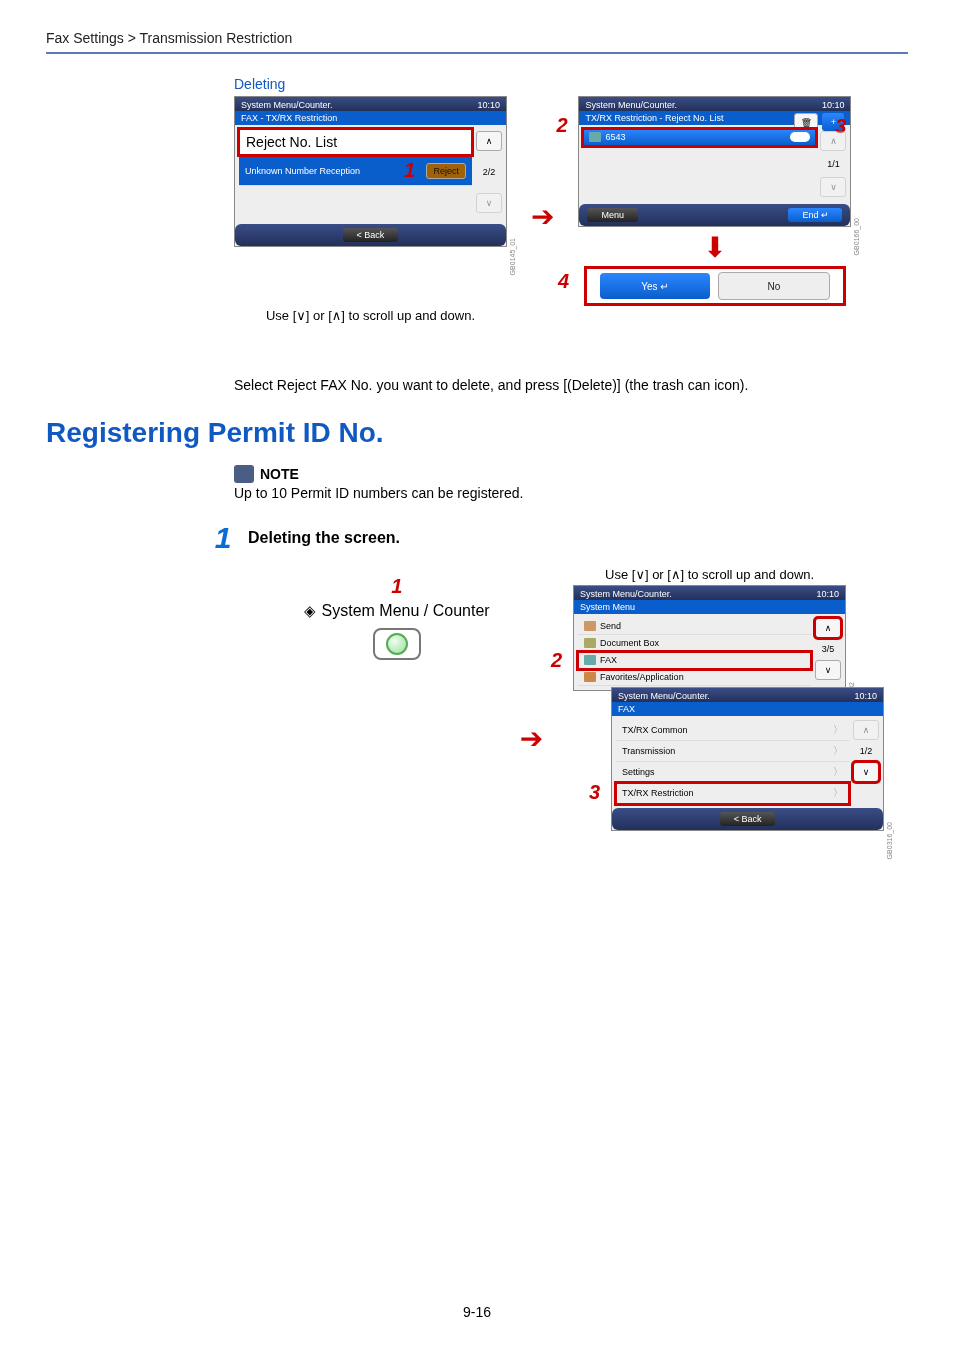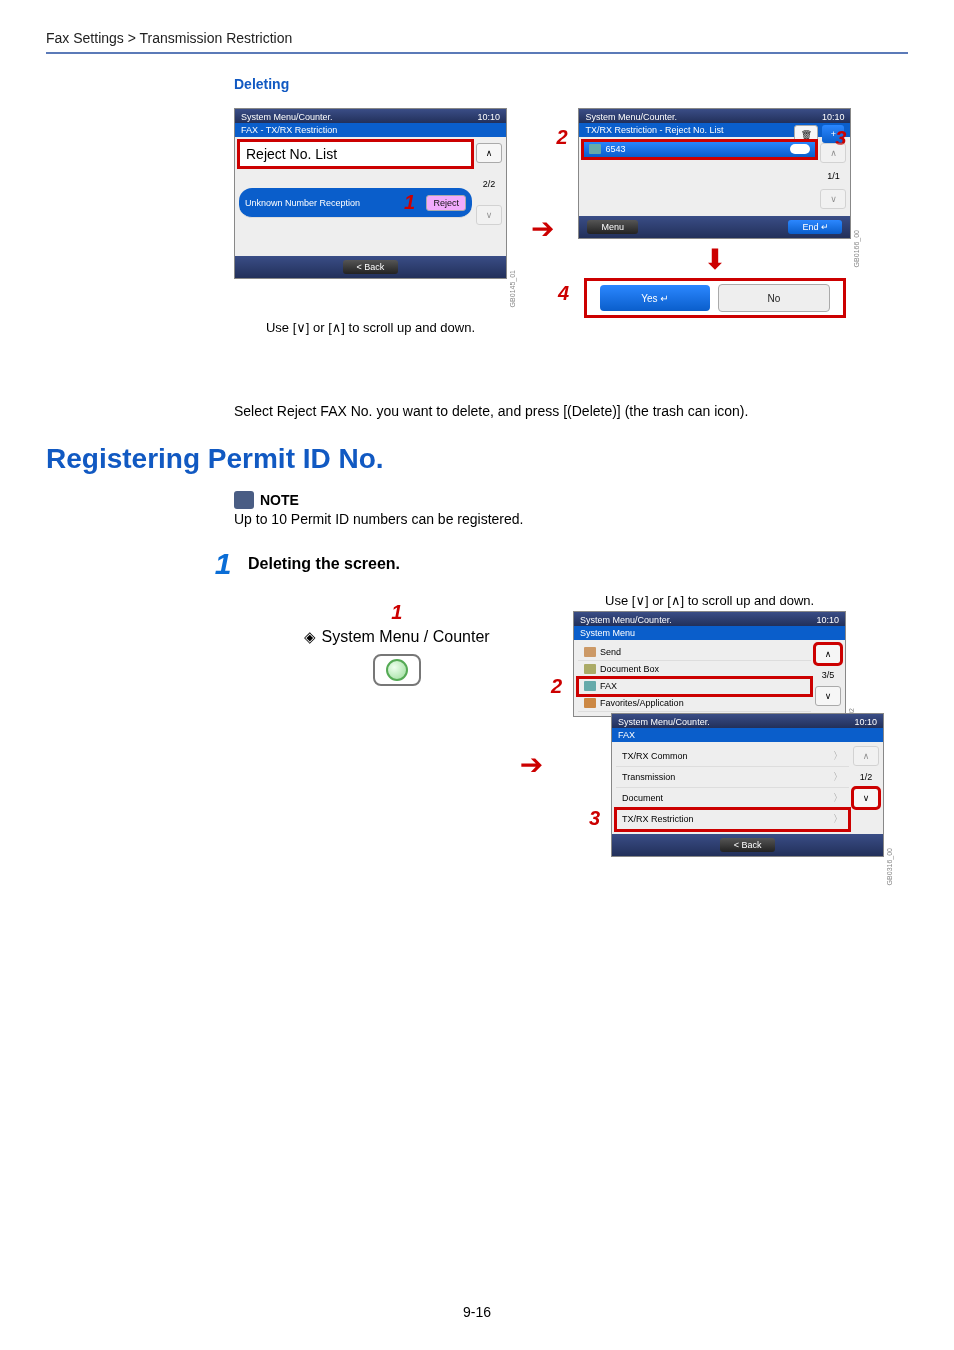--- a/index.html
+++ b/index.html
@@ -1,32 +1,32 @@
 <!DOCTYPE html>
 <html><head>
 <meta charset="utf-8">
 <style>
   :root { --accent:#0068d6; --sep:#5b7ab8; --hdrA:#2a3a6a; --hdrB:#0b5da8; --grad:#0a6dd6; }
   html,body{margin:0;padding:0;background:#fff;color:#000;font-family:Arial,Helvetica,sans-serif;}
   .page{width:954px;height:1350px;position:relative;box-sizing:border-box;padding:30px 46px 0;}
   .breadcrumb{font-size:14px;color:#222;margin-bottom:6px;}
   .separator{height:2px;background:var(--sep);margin-bottom:22px;width:100%;}
   .content-indent{margin-left:188px;}
-  .subhdr{color:#1159c2;font-size:14px;font-weight:bold;margin-bottom:16px;}
+  .subhdr{color:#1159c2;font-size:14px;font-weight:normal;margin-bottom:4px;}
   .h1{color:#1159c2;font-size:28px;font-weight:bold;margin:24px 0 16px;}
   .panel-row{display:flex;align-items:flex-start;gap:24px;}
   .panel{width:273px;border:1px solid #888;background:#eee;font-size:9px;position:relative;box-sizing:border-box;}
   .p-title{background:linear-gradient(#3a4d86,#22305a);color:#fff;padding:3px 6px 1px;display:flex;justify-content:space-between;}
   .p-sub{background:#0a5ecb;color:#fff;padding:2px 6px;font-size:9px;}
   .p-item{padding:3px 6px;font-size:9px;border-bottom:1px solid #ddd;display:flex;align-items:center;gap:4px;}
   .p-item.on{background:linear-gradient(#2b87ff,#0a5ecb);color:#fff;}
   .chev{color:#888;margin-left:auto;font-size:10px;}
   .side{position:absolute;right:4px;width:26px;display:flex;flex-direction:column;align-items:center;gap:2px;font-size:9px;}
   .btnArrow{width:24px;height:18px;border:1px solid #aaa;border-radius:3px;display:flex;align-items:center;justify-content:center;background:#f6f6f6;}
-  .foot{background:linear-gradient(#3a4d86,#22305a);padding:4px;display:flex;justify-content:center;}
+  .foot{background:linear-gradient(#3a4d86,#22305a);padding:4px;display:flex;justify-content:center;border-radius:6px;}
   .fbtn{background:linear-gradient(#555,#222);color:#fff;padding:2px 14px;font-size:9px;border-radius:3px;}
   .fbtn.end{background:linear-gradient(#2b87ff,#0a5ecb);}
   .vert-label{position:absolute;right:-10px;bottom:8px;font-size:7px;color:#888;transform:rotate(-90deg);transform-origin:right bottom;white-space:nowrap;}
   .arrow-right{color:#c00;font-size:28px;align-self:center;margin-top:32px;}
   .arrow-down{color:#c00;font-size:28px;text-align:center;margin:4px auto;}
   .callnum{position:absolute;color:#c00;font-size:20px;font-weight:bold;font-style:italic;}
   .redbox{outline:3px solid #c00;outline-offset:-1px;}
   .note-row{display:flex;align-items:center;gap:6px;margin-bottom:2px;}
   .note-icon{width:20px;height:18px;background:#4a5d84;border-radius:3px;}
   .note-label{font-weight:bold;font-size:14px;}
@@ -70,24 +70,24 @@
       <div class="panel">
         <div class="p-title">
           <span>System Menu/Counter.</span>
           <span>10:10</span>
         </div>
         <div class="p-sub">FAX - TX/RX Restriction</div>
         <div style="padding:4px 34px 4px 4px;position:relative;">
           <div class="redbox" style="background:#fff;padding:4px 6px;font-size:14px;border:1px solid #aaa;">
             <span>Reject No. List</span>
           </div>
-          <div class="p-item" style="background:#0a5ecb;color:#fff;margin-top:21px;border-radius:13px;">
+          <div class="p-item" style="background:#0a5ecb;color:#fff;margin-top:1px;">
             <span>Unknown Number Reception</span>
             <span class="callnum" style="position:static;margin-left:40px;">1</span>
-            <span class="reject-btn" style="background:#f0abfc;color:#111;">Reject</span>
+            <span class="reject-btn" style="background:#a16207;color:#111;">Reject</span>
           </div>
           <div style="height:34px;"></div>
           <div class="side" style="top:6px;">
             <div class="btnArrow">∧</div>
             <div style="margin:14px 0;">2/2</div>
             <div class="btnArrow" style="opacity:.4">∨</div>
           </div>
         </div>
         <div class="foot">
             <div class="fbtn">&lt; Back</div>
@@ -134,21 +134,21 @@
         <div class="confirm-row redbox" style="margin:0 auto;width:250px;padding:4px;position:relative;">
           <span class="callnum" style="left:-28px;top:2px;">4</span>
           <div class="cbtn yes"><span>Yes</span>&nbsp;↵</div>
           <div class="cbtn no">No</div>
         </div>
       </div>
     </div>
 
     <div class="caption caption-center" style="width:273px;">Use [∨] or [∧] to scroll up and down.</div>
 
-    <div style="font-size:14px;margin-top:68px;">Select Reject FAX No. you want to delete, and press [(Delete)] (the trash can icon).</div>
+    <div style="font-size:14px;margin-top:54px;">Select Reject FAX No. you want to delete, and press [(Delete)] (the trash can icon).</div>
   </div>
 
   <div class="h1">Registering Permit ID No.</div>
 
   <div class="content-indent">
     <div class="note-row">
       <div class="note-icon"></div>
       <div class="note-label">NOTE</div>
     </div>
     <div style="font-size:14px;">Up to 10 Permit ID numbers can be registered.</div>
@@ -220,21 +220,21 @@
         <div style="padding:4px 34px 4px 4px;position:relative;">
           <div class="p-item">
               <span>TX/RX Common</span>
               <span class="chev">〉</span>
             </div>
           <div class="p-item">
               <span>Transmission</span>
               <span class="chev">〉</span>
             </div>
           <div class="p-item">
-              <span>Document</span>
+              <span>Settings</span>
               <span class="chev">〉</span>
             </div>
           <div class="p-item redbox">
               <span>TX/RX Restriction</span>
               <span class="chev">〉</span>
             </div>
           <div class="side" style="top:4px;">
             <div class="btnArrow" style="opacity:.4">∧</div>
             <div style="margin:4px 0;">1/2</div>
             <div class="btnArrow redbox">∨</div>

